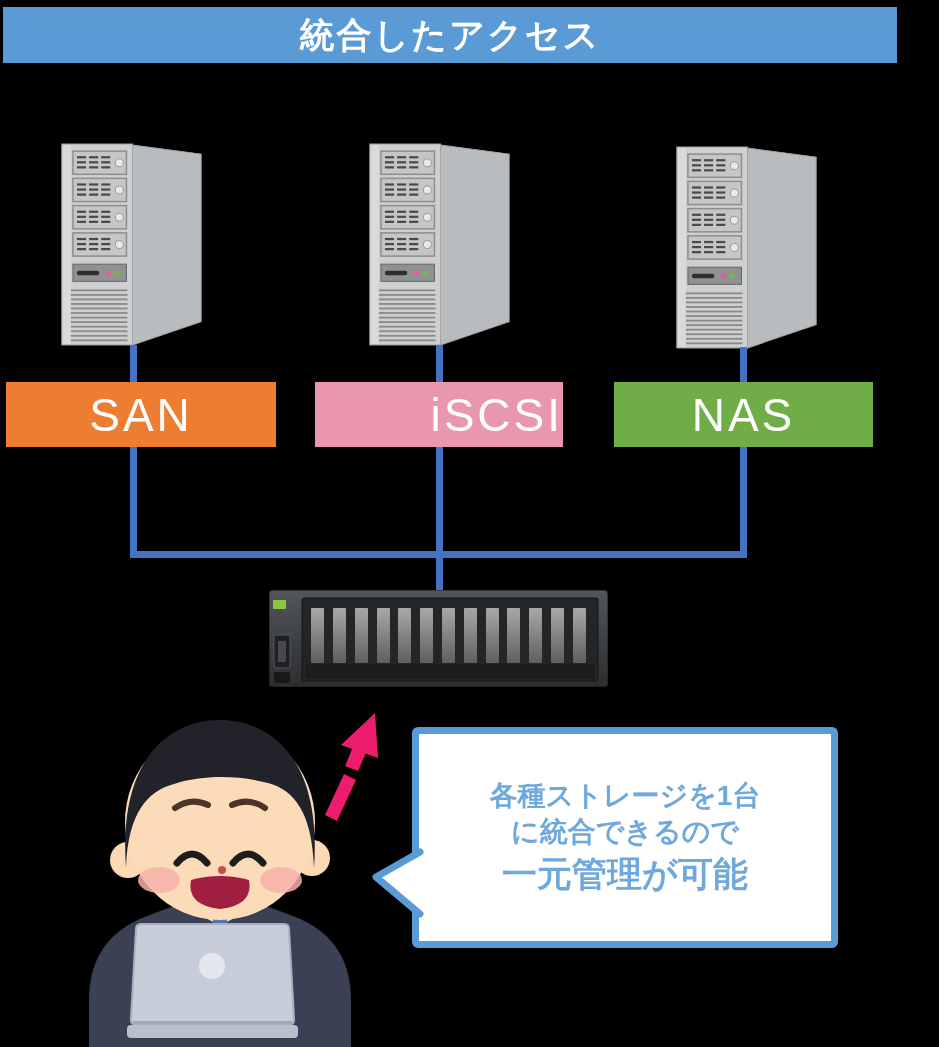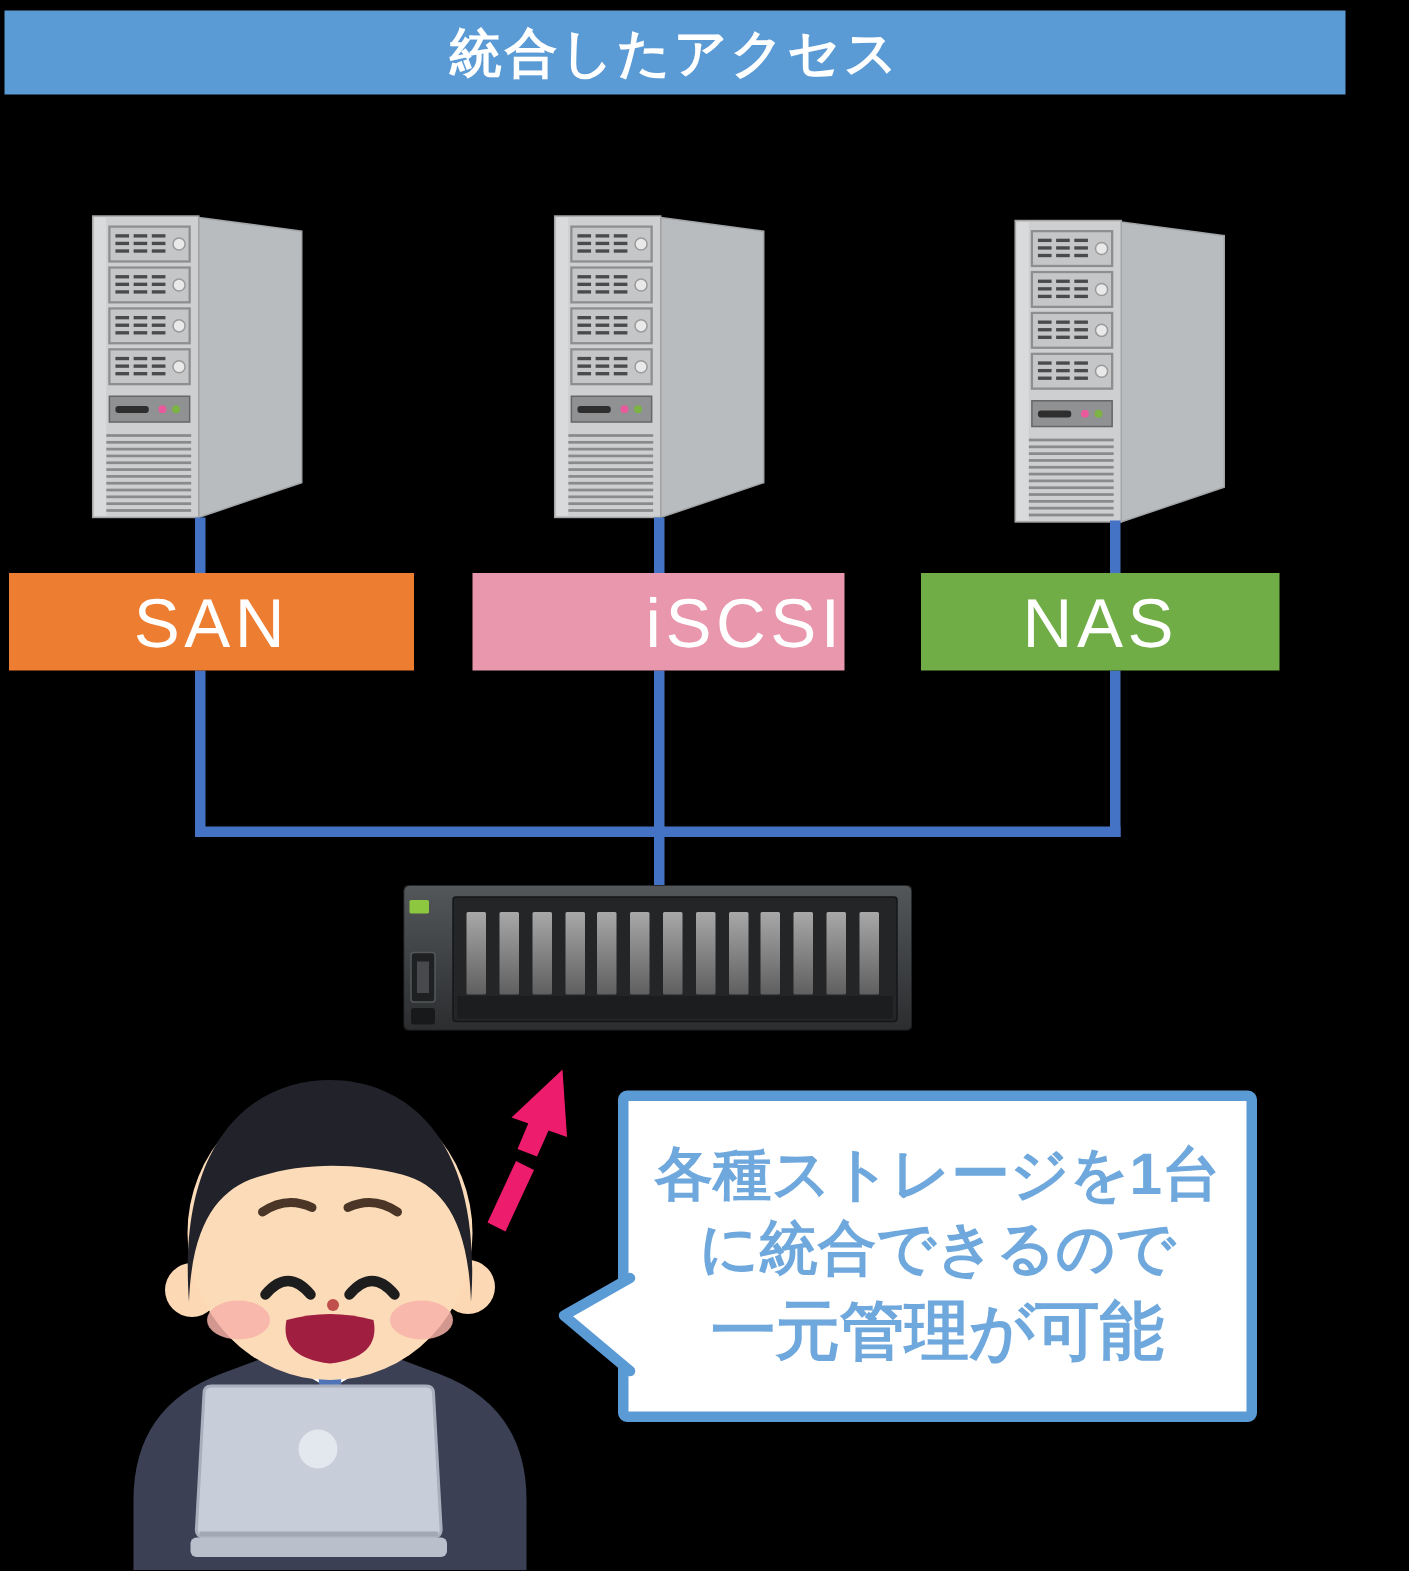--- a/index.html
+++ b/index.html
@@ -7,39 +7,39 @@
           font-family:"Liberation Sans","DejaVu Sans",sans-serif;}
   .abs{position:absolute;}
   
   #banner{left:3px;top:7px;width:894px;height:56px;display:flex;align-items:center;justify-content:center;}
   #banner .title{color:#fff;font-size:35px;font-weight:700;letter-spacing:2px;}
   
   .proto-box{top:382px;height:65px;display:flex;align-items:center;justify-content:center;}
   .proto-box span{color:#fff;font-size:46px;font-weight:400;letter-spacing:3px;}
   #box-san{left:6px;width:270px;}
   #box-iscsi{left:315px;width:248px;}
-  #box-nas{left:614px;width:239px;}
+  #box-nas{left:614px;width:259px;}
   
   .conn{background:#4472c4;}
   
   .server-svg{width:150px;height:207px;}
   #server-1{left:58px;top:142px;}
   #server-2{left:366px;top:142px;}
   #server-3{left:673px;top:145px;}
   
   #storage{left:269px;top:590px;width:339px;height:97px;}
   
   #person{left:75px;top:700px;width:295px;height:347px;}
   
   #bubble{left:412px;top:727px;width:426px;height:221px;background:#fff;border:7px solid #5b9bd5;
           border-radius:6px;box-sizing:border-box;display:flex;flex-direction:column;
           align-items:center;justify-content:center;}
   #bubble .cl{color:#6fa8dc;font-weight:700;line-height:1.28;}
-  #bubble .cl-small{font-size:39px;}
-  #bubble .cl-big{font-size:43px;margin-top:3px;}
+  #bubble .cl-small{font-size:28px;}
+  #bubble .cl-big{font-size:35px;margin-top:3px;}
   #overlay{left:0;top:0;width:939px;height:1047px;pointer-events:none;}
 </style>
 </head>
 <body>
 
 <div id="canvas">
 
   <div id="banner" class="abs" style="background-color: rgb(91, 155, 213);">
     <span class="title">統合したアクセス</span>
   </div>

